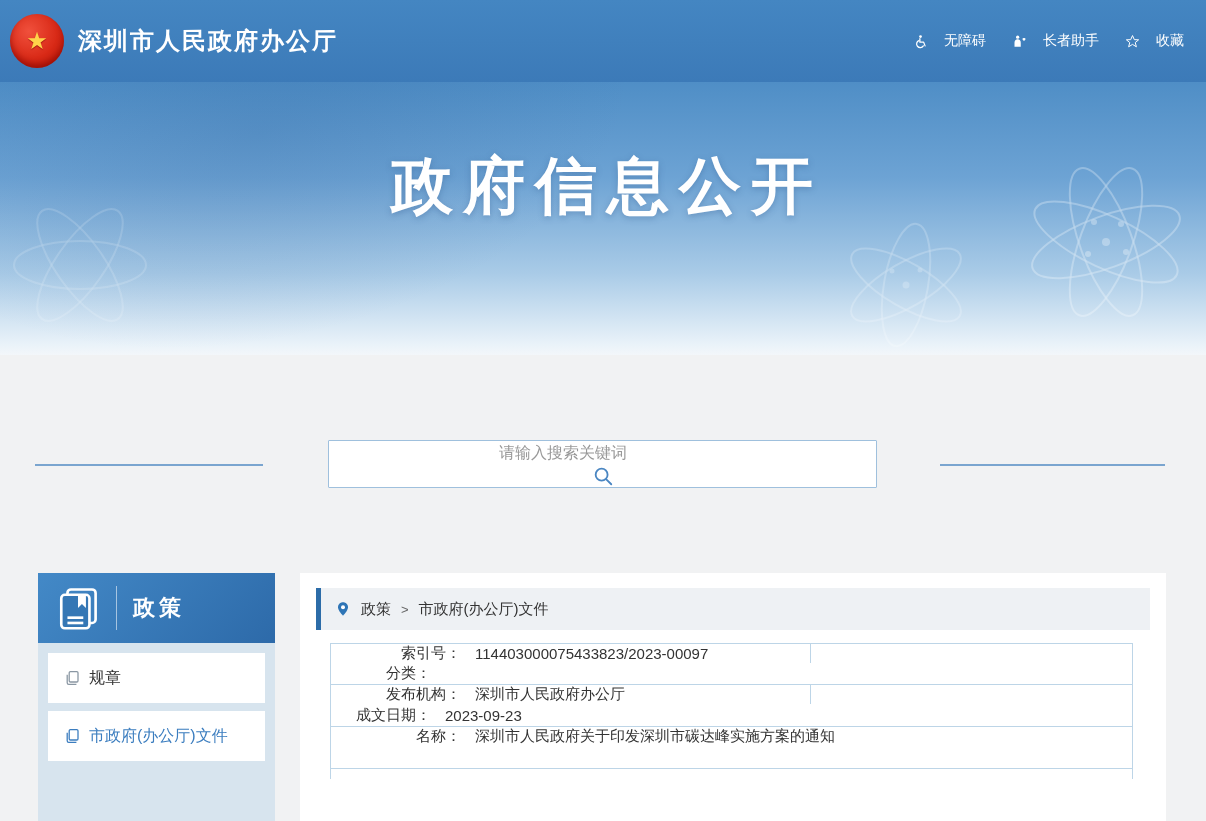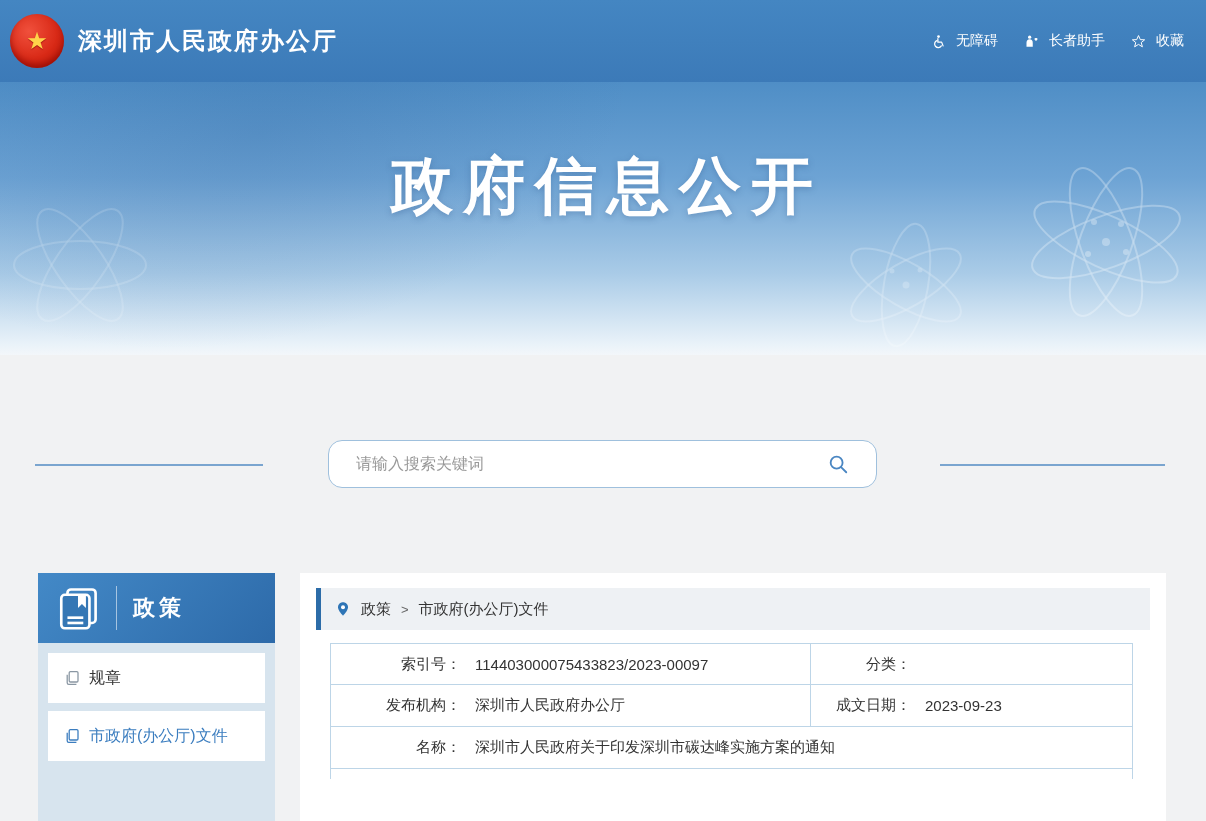--- a/index.html
+++ b/index.html
@@ -12,42 +12,42 @@
     background:linear-gradient(180deg,#4486c2 0%,#3c7ab8 100%);
     display:flex; align-items:center; justify-content:space-between; padding:0 22px 0 10px; }
   .brand { display:flex; align-items:center; gap:14px; }
   .emblem { width:54px; height:54px; border-radius:50%;
     background:radial-gradient(circle at 35% 32%,#f0503c 0%,#d92a17 55%,#b81505 100%);
     display:flex; align-items:center; justify-content:center;
     box-shadow:inset 0 -4px 6px rgba(120,0,0,.55); }
   .emblem .star { color:#ffd24a; font-size:24px; line-height:1; text-shadow:0 1px 1px rgba(120,0,0,.6); }
   .site-title { color:#fff; font-size:24px; font-weight:bold; letter-spacing:2px; }
   .header-links { display:flex; align-items:center; gap:26px; }
-  .header-link { display:flex; align-items:center; gap:10px; color:#fff; font-size:14px;
+  .header-link { display:flex; align-items:center; gap:16px; color:#fff; font-size:14px;
     text-decoration:none; cursor:pointer; }
 
   
   .banner { position:absolute; top:82px; left:0; width:1206px; height:273px;
     background:linear-gradient(180deg,#4f8ec6 0%,#6da3d4 35%,#a9cbe7 70%,#e9f2f9 96%,#f3f7fa 100%);
     overflow:hidden; }
   .banner::before { content:""; position:absolute; left:-120px; top:-160px; width:760px; height:420px;
     background:radial-gradient(ellipse at center, rgba(40,90,150,.18) 0%, rgba(40,90,150,0) 70%);
     transform:rotate(-12deg); }
   .banner-title { position:relative; text-align:center; margin-top:62px; color:#fff;
     font-size:62px; font-weight:bold; letter-spacing:10px;
     text-shadow:0 2px 6px rgba(50,90,140,.35);padding-left:8px; }
   .flower { position:absolute; opacity:.5; }
   .flower.f1 { right:-30px; top:10px; }
   .flower.f2 { right:190px; bottom:-40px; opacity:.4; }
   .flower.f3 { left:-40px; bottom:-30px; opacity:.3; }
 
   
   .search-box { position:absolute; left:328px; top:440px; width:549px; height:48px;
-    background:#fff; border:1px solid #9fc0dd; border-radius:14px;
-    display:flex; align-items:center; padding:0 27px; }
+    background:#fff; border:1px solid #9fc0dd; border-radius:1px;
+    display:flex; align-items:center; padding:0 20px;flex-direction:column; }
   .search-input { flex:1; border:none; outline:none; font-size:16px; color:#333;
     font-family:inherit; background:transparent; }
   .search-input::placeholder { color:#999; }
   .search-btn { background:none; border:none; cursor:pointer; display:flex; align-items:center; }
   .deco-line { position:absolute; height:2px; background:#7aa5cf; }
   .deco-line.left { left:35px; top:464px; width:228px; }
   .deco-line.right { left:940px; top:464px; width:225px; }
 
   
   .sidebar { position:absolute; left:38px; top:573px; width:237px; }
@@ -65,21 +65,21 @@
 
   
   .main-panel { position:absolute; left:300px; top:573px; width:866px; height:248px; background:#fff; }
   .breadcrumb { position:absolute; left:16px; top:15px; width:834px; height:42px;
     background:#eef1f4; border-left:5px solid #2c6ca8;
     display:flex; align-items:center; padding:0 14px; gap:10px; font-size:15px; }
   .breadcrumb .crumb { color:#333; cursor:pointer; }
   .breadcrumb .sep { color:#666; font-size:13px; }
 
   .meta-table { position:absolute; left:30px; top:70px; width:803px; font-size:15px; }
-  .mrow { display:flex; border:1px solid #bdd5e7; border-top:none; height:42px; }
+  .mrow { display:flex; border:1px solid #bdd5e7; border-top:none; height:42px;flex-direction:column; }
   .mrow.first { border-top:1px solid #bdd5e7; }
   .mcell { display:flex; align-items:center; }
   .mcell.l { width:480px; border-right:1px solid #bdd5e7; }
   .mcell.r { flex:1; }
   .mcell.full { width:100%; }
   .lbl { display:inline-block; width:130px; text-align:right; color:#333; }
   .mcell.r .lbl { width:100px; }
   .val { margin-left:14px; color:#333; }
   .mrow.partial { height:10px; border-bottom:none; }
 

